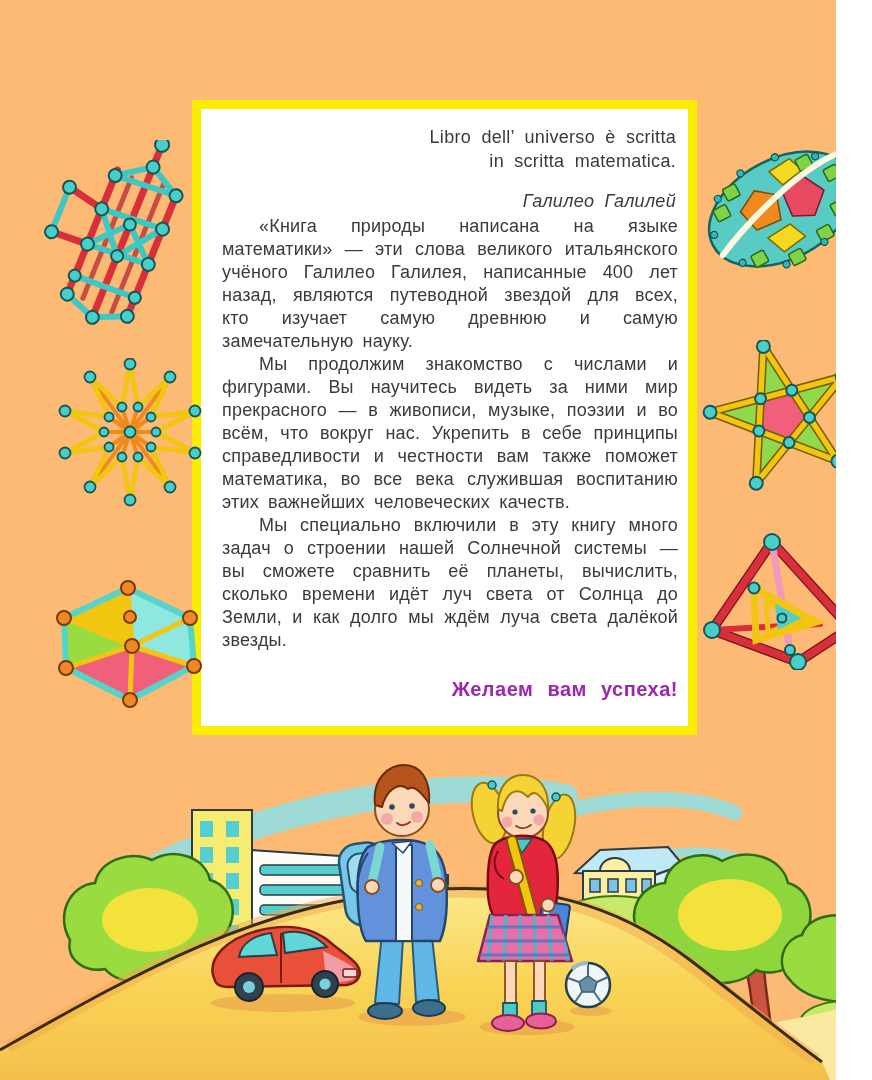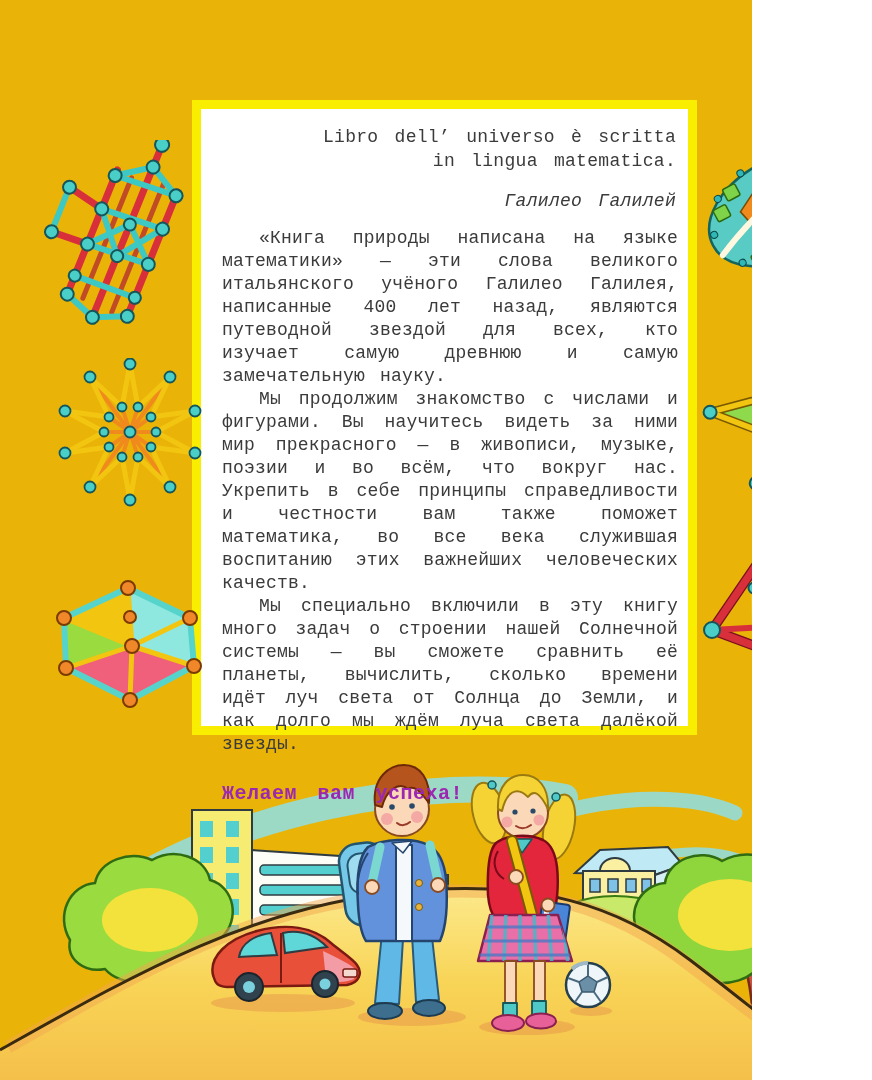--- a/index.html
+++ b/index.html
@@ -1,50 +1,50 @@
 <!DOCTYPE html>
 <html><head>
 <meta charset="utf-8">
 <style>
   html,body{margin:0;padding:0;background:#ffffff;}
   .page{
-    position:relative;width:752px;height:1080px;background:#eab308;
-    font-family:Liberation Mono, monospace;overflow:hidden;
+    position:relative;width:836px;height:1080px;background:#fdba74;
+    font-family:Liberation Sans, sans-serif;overflow:hidden;
   }
   .quote-box{
     position:absolute;left:192px;top:100px;width:505px;height:635px;
     box-sizing:border-box;border:9px solid #FAEE00;background:#ffffff;
     padding:10px 10px 0 21px;z-index:2;
   }
   .epigraph{
     text-align:right;font-size:18px;line-height:24px;color:#3b3b3b;
     word-spacing:5px;letter-spacing:.3px;margin-top:6px;padding-right:2px;
   }
   .epigraph .attribution{font-style:italic;margin-top:16px;}
   .body-text p{
     margin:0;font-size:18px;line-height:23px;color:#3b3b3b;
     text-align:justify;text-indent:37px;word-spacing:4px;letter-spacing:.2px;
   }
-  .body-text p:first-child{margin-top:14px;}
+  .body-text p:first-child{margin-top:2px;}
   .wish{
-    text-align:left;font-weight:bold;font-size:20px;letter-spacing:.5px;
+    text-align:right;font-weight:bold;font-size:20px;letter-spacing:.5px;
     word-spacing:8px;color:#9C27B0;margin-top:26px;
   }
   .illu{position:absolute;z-index:3;}
   #scene{position:absolute;left:0;top:755px;z-index:1;}
 </style>
 </head>
 <body>
 
 <div class="page">
 
   <div class="quote-box">
     <div class="epigraph">
       <div>Libro dell’ universo è scritta</div>
-      <div>in lingua matematica.</div>
+      <div>in scritta matematica.</div>
       <div class="attribution">Галилео Галилей</div>
     </div>
     <div class="body-text">
       <p>«Книга природы написана на языке математики» — эти слова великого итальянского учёного Галилео Галилея, написанные 400 лет назад, являются путеводной звездой для всех, кто изучает самую древнюю и самую замечательную науку.</p>
       <p>Мы продолжим знакомство с числами и фигурами. Вы научитесь видеть за ними мир прекрасного — в живописи, музыке, поэзии и во всём, что вокруг нас. Укрепить в себе принципы справедливости и честности вам также поможет математика, во все века служившая воспитанию этих важнейших человеческих качеств.</p>
       <p>Мы специально включили в эту книгу много задач о строении нашей Солнечной системы — вы сможете сравнить её планеты, вычислить, сколько времени идёт луч света от Солнца до Земли, и как долго мы ждём луча света далёкой звезды.</p>
     </div>
     <div class="wish">Желаем вам успеха!</div>
   </div>
 

